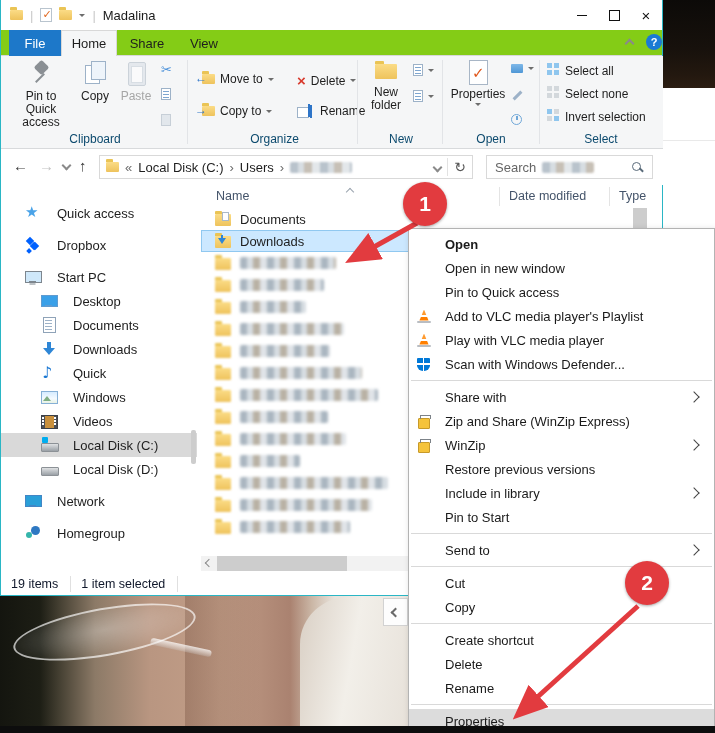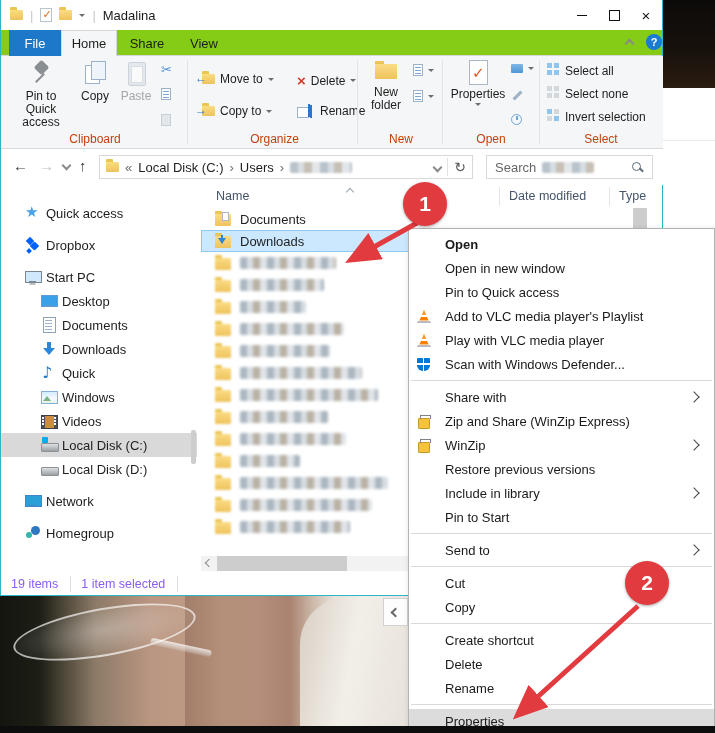--- a/index.html
+++ b/index.html
@@ -47,21 +47,21 @@
   .chev { display:inline-block; width:7px; height:7px; border-top:2px solid #8a8a8a; border-left:2px solid #8a8a8a; }
   .chev-up { transform:rotate(45deg); }
   .chev-down { transform:rotate(225deg); }
   .chev-left { transform:rotate(-45deg); }
   .help-q { width:16px; height:16px; border-radius:50%; background:#1a7ad4; color:#fff; font-size:11px; font-weight:bold;
     display:flex; align-items:center; justify-content:center; }
 
   
   .ribbon { left:0; top:56px; width:662px; height:93px; background:#f5f6f7; border-bottom:1px solid #d8dadc; }
   .rib-sep { position:absolute; top:4px; width:1px; height:84px; background:#e2e4e7; }
-  .rib-group-label { position:absolute; top:76px; font-size:12px; color:#c2410c; text-align:center; }
+  .rib-group-label { position:absolute; top:76px; font-size:12px; color:#0c4a6e; text-align:center; }
   .rib-big { position:absolute; top:4px; display:flex; flex-direction:column; align-items:center; font-size:12px; color:#1e1e1e; text-align:center; }
   .rib-big .lbl { margin-top:4px; line-height:13px; }
   .rib-small { position:absolute; display:flex; align-items:center; gap:5px; font-size:12px; color:#1e1e1e; }
   .disabled { color:#a6a6a6; }
   
   .ic-pin { width:22px; height:26px; position:relative; }
   .ic-pin::before { content:""; position:absolute; left:6px; top:2px; width:11px; height:11px; background:#8a8f94; border-radius:2px; transform:rotate(45deg); }
   .ic-pin::after { content:""; position:absolute; left:9px; top:12px; width:2px; height:12px; background:#8a8f94; transform:rotate(45deg); }
   .ic-copy { width:24px; height:26px; position:relative; }
   .ic-copy::before { content:""; position:absolute; left:2px; top:5px; width:13px; height:17px; background:#fff; border:1px solid #9db2c8; }
@@ -109,21 +109,21 @@
     background:repeating-linear-gradient(90deg,#b9c3cc 0 8px,#d7dde2 8px 14px,#c7c0b6 14px 22px,#e3e7ea 22px 30px); }
   .addr-refresh { font-size:14px; color:#555; }
   .search-box { position:absolute; left:485px; top:6px; width:167px; height:24px; border:1px solid #d9d9d9; background:#fff;
     display:flex; align-items:center; gap:6px; padding:0 8px; color:#666; }
   .ic-mag { width:13px; height:13px; position:relative; margin-left:auto; }
   .ic-mag::before { content:""; position:absolute; left:1px; top:1px; width:7px; height:7px; border:1.5px solid #5a6b7a; border-radius:50%; }
   .ic-mag::after { content:""; position:absolute; left:8px; top:8px; width:5px; height:1.5px; background:#5a6b7a; transform:rotate(45deg); }
 
   
   .sidebar { left:0; top:185px; width:196px; height:388px; background:#fff; overflow:hidden; padding-top:16px; }
-  .sb-item { height:24px; display:flex; align-items:center; gap:4px; padding-left:24px; cursor:default; }
+  .sb-item { height:24px; display:flex; align-items:center; gap:15px; padding-left:24px; cursor:default; }
   .sb-item.lvl1 { padding-left:40px; }
   .sb-item.gap { margin-top:8px; }
   .sb-item.sel { background:#d9d9d9; }
   .sb-label { font-size:13px; color:#1e1e1e; white-space:nowrap; }
   .sbi { width:17px; height:16px; position:relative; flex:0 0 auto; }
   .si-star::before { content:"★"; position:absolute; left:0; top:-2px; color:#4aa3e8; font-size:15px; font-family:"DejaVu Sans",sans-serif; }
   .si-dropbox::before { content:""; position:absolute; left:2px; top:1px; width:6px; height:6px; background:#0061fe; transform:rotate(45deg); box-shadow:7px 0 0 #0061fe; }
   .si-dropbox::after { content:""; position:absolute; left:5.5px; top:6px; width:6px; height:6px; background:#0061fe; transform:rotate(45deg); box-shadow:0 7px 0 -1px #0061fe; }
   .si-pc::before { content:""; position:absolute; left:0; top:2px; width:15px; height:10px; border:1.5px solid #7d868e; background:#cfe8fa; }
   .si-pc::after { content:""; position:absolute; left:4px; top:12px; width:7px; height:2px; background:#7d868e; box-shadow:0 2px 0 -0.5px #7d868e; }
@@ -173,21 +173,21 @@
     background:repeating-linear-gradient(90deg,#aab6c0 0 7px,#d7dde2 7px 13px,#b9b1a4 13px 20px,#e0e4e8 20px 27px); }
   
   .vscroll { position:absolute; left:432px; top:0; width:14px; height:372px; background:#f2f2f2; }
   .vs-arrow { position:absolute; left:3px; top:6px; width:6px; height:6px; border-top:1.5px solid #8a8a8a; border-left:1.5px solid #8a8a8a; transform:rotate(45deg); }
   .vs-thumb { position:absolute; left:0; top:18px; width:14px; height:70px; background:#cdcdcd; }
   .hscroll { position:absolute; left:0; top:371px; width:446px; height:15px; background:#f2f2f2; }
   .hs-arrow { position:absolute; left:5px; top:4px; width:6px; height:6px; border-top:1.5px solid #8a8a8a; border-left:1.5px solid #8a8a8a; transform:rotate(-45deg); }
   .hs-thumb { position:absolute; left:16px; top:0; width:130px; height:15px; background:#cdcdcd; }
 
   
-  .statusbar { left:0; top:573px; width:662px; height:22px; background:#fff; display:flex; align-items:center; font-size:12.5px; color:#8b5cf6; }
+  .statusbar { left:0; top:573px; width:662px; height:22px; background:#fff; display:flex; align-items:center; font-size:12.5px; color:#0f172a; }
   .sb-count { padding:0 12px 0 10px; border-right:1px solid #e0e0e0; height:16px; display:flex; align-items:center; }
 
   
   .photo { left:0; top:596px; width:715px; height:137px; z-index:2;
     background:linear-gradient(90deg,#14150f 0,#1d1e15 40px,#4a4436 62px,#8c7a67 95px,#b99681 150px,#c29e88 220px,#aa8270 290px,#cbb7a6 312px,#e9e4dd 335px,#efebe5 100%); }
   .arm-shade { position:absolute; left:185px; top:0; width:115px; height:137px; background:linear-gradient(90deg,rgba(100,62,46,.30),rgba(100,62,46,0) 65%); }
   .dress { position:absolute; left:300px; top:0; width:115px; height:137px; background:linear-gradient(100deg,#d9cfc4,#f2efe9 45%,#e6e0d8); border-radius:45% 0 0 0 / 35%; }
   .glass-foot { position:absolute; left:12px; top:12px; width:185px; height:48px; border:2px solid rgba(255,255,255,.65); border-radius:50%;
     transform:rotate(-10deg); background:radial-gradient(ellipse at 50% 45%, rgba(255,255,255,.30), rgba(255,255,255,.05) 70%); }
   .glass-stem { position:absolute; left:150px; top:48px; width:62px; height:7px; transform:rotate(12deg);

